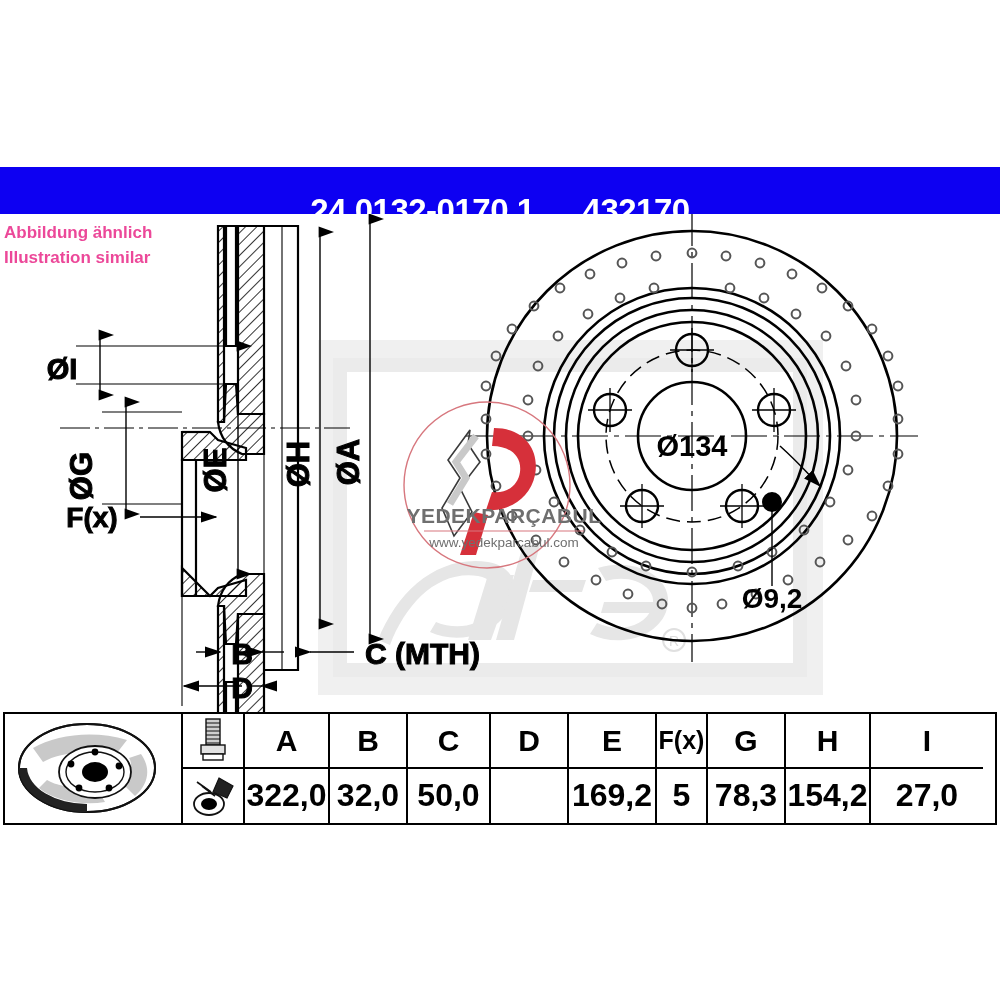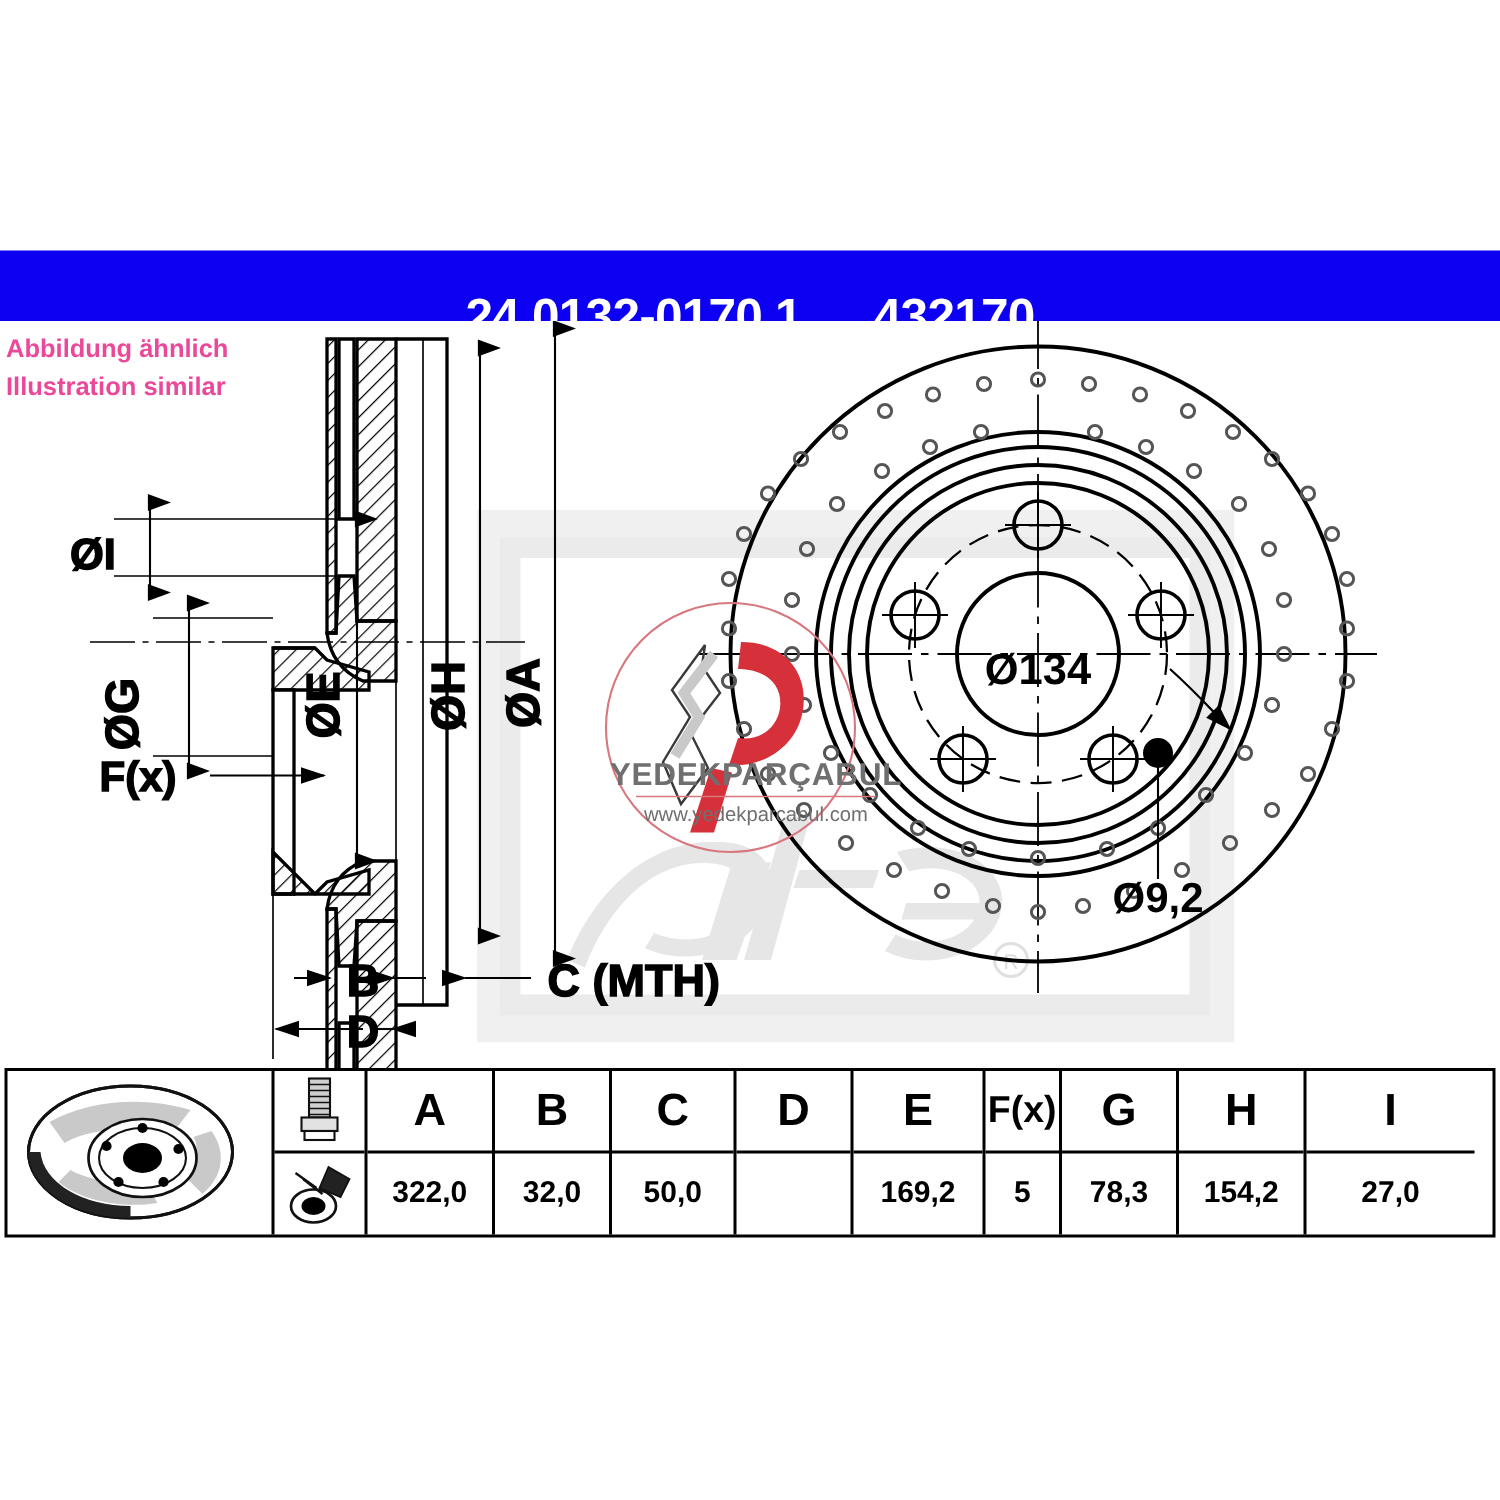--- a/index.html
+++ b/index.html
@@ -52,21 +52,21 @@
     background: #fff;
     display: flex;
   }
   .tcol { border-right: 2.5px solid #000; display: flex; flex-direction: column; }
   .tcol:last-child { border-right: none; }
   .thead, .tbody {
     display:flex; align-items:center; justify-content:center;
     font-weight: bold; color:#000;
   }
   .thead { height: 55px; border-bottom: 2.5px solid #000; font-size: 30px; }
-  .tbody { height: 53px; font-size: 20px; }
+  .tbody { height: 53px; font-size: 32px; }
   .thead.fx { font-size: 25px; }
   .icon-col { padding: 0; }
   .icon-col .full { height: 108px; display:flex; align-items:center; justify-content:center; }
   .icon-col .half-top { height: 55px; border-bottom: 2.5px solid #000; display:flex; align-items:center; justify-content:center; }
   .icon-col .half-bot { height: 53px; display:flex; align-items:center; justify-content:center; }
 
   .col-disc { width: 178px; }
   .col-parts { width: 62px; }
   .col-A { width: 85px; }
   .col-B { width: 78px; }

